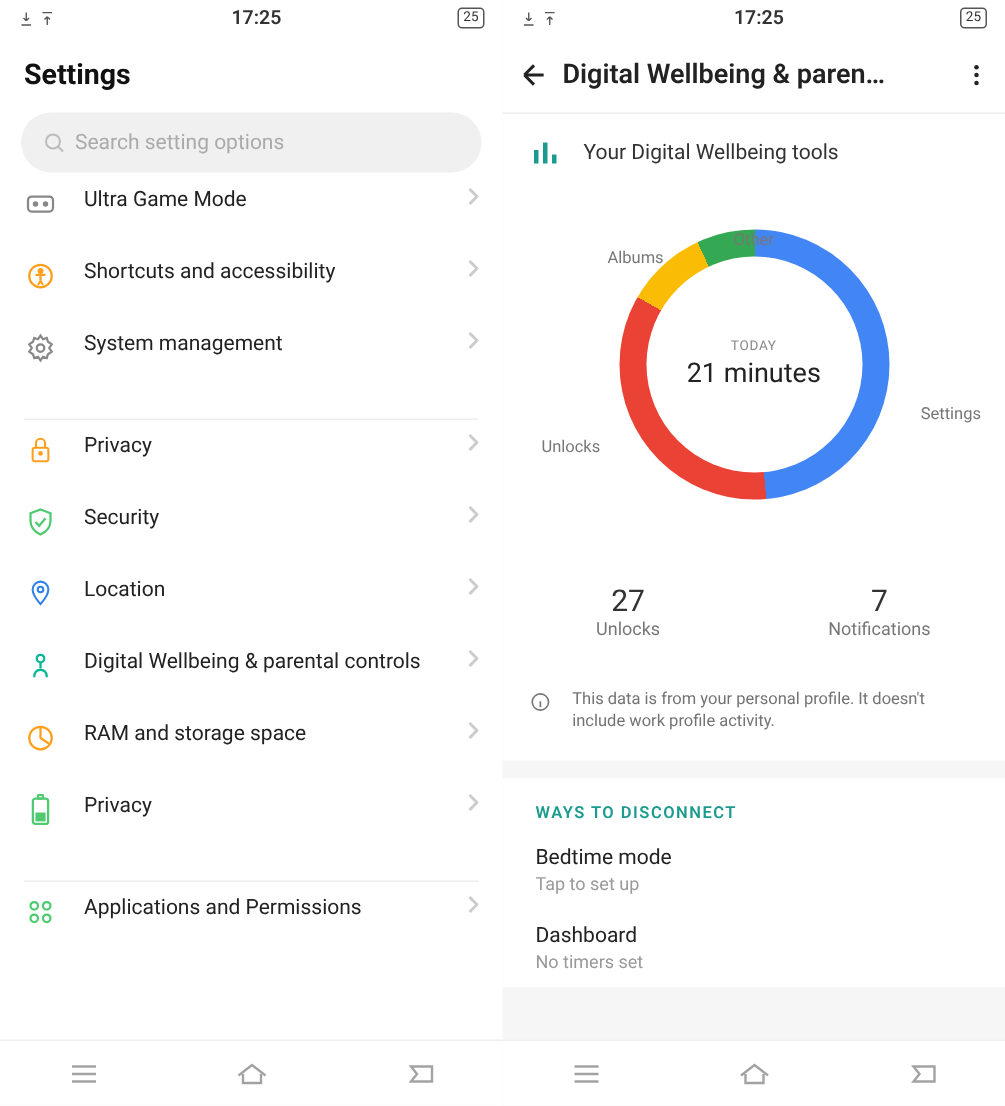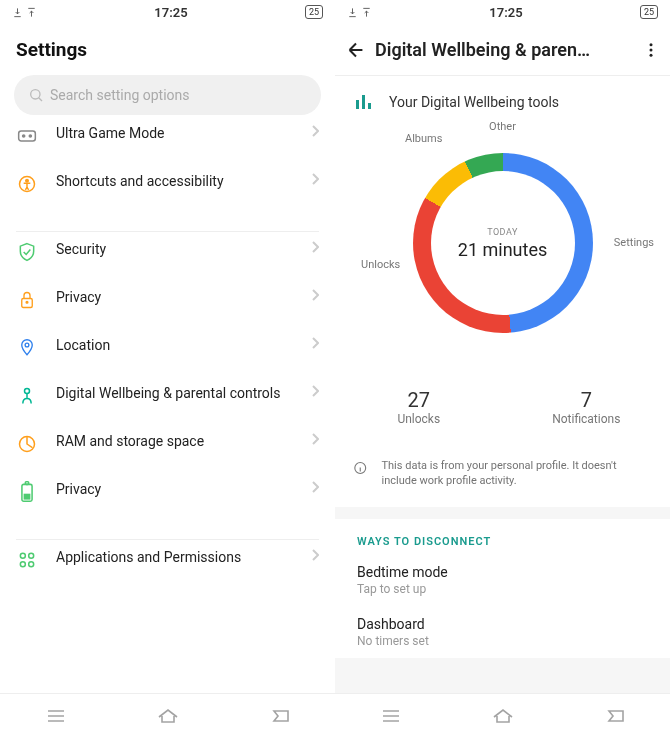--- a/index.html
+++ b/index.html
@@ -130,21 +130,21 @@
   }
   .donut::after{
     content:""; position:absolute; inset:18px; background:#fff; border-radius:50%;
   }
   .donut-center {
     position:absolute; left:50%; top:48%; transform:translate(-50%,-50%);
     text-align:center; z-index:2;
   }
   .donut-center .today { font-size:9px; color:#888; letter-spacing:0.5px; }
   .donut-center .minutes { font-size:18px; color:#222; margin-top:2px; }
-  .donut-label { position:absolute; font-size:11px; color:#777; }
+  .donut-label { position:absolute; font-size:11px; color:#777;margin-top:33px; }
 
   .stats-row {
     display:flex; background:#fff; padding:10px 0 18px;
   }
   .stat { flex:1; text-align:center; }
   .stat .num { font-size:20px; color:#333; }
   .stat .cap { font-size:12px; color:#777; }
 
   .info-row {
     display:flex; gap:14px;
@@ -221,44 +221,56 @@
             <circle cx="12" cy="12" r="9"></circle>
             <circle cx="12" cy="8" r="1.5" fill="var(--ico-orange)"></circle>
             <path d="M8 11h8M12 11v5m0 0l-2 3m2-3l2 3"></path>
           </svg>
         </span>
       <span class="label">Shortcuts and accessibility</span>
       <svg class="chev" width="8" height="12" viewBox="0 0 8 12" fill="none" stroke="#ccc" stroke-width="2">
           <path d="M2 1l5 5-5 5"></path>
         </svg>
     </div>
+    <div class="row">
+      <span class="icon-slot">
+          <svg width="20" height="20" viewBox="0 0 24 24" fill="none" stroke="var(--ico-grey)" stroke-width="1.8">
+            <path d="M12 2l2 3 3-1 1 3 3 2-2 3 2 3-3 2-1 3-3-1-2 3-2-3-3 1-1-3-3-2 2-3-2-3 3-2 1-3 3 1z"></path>
+            <circle cx="12" cy="12" r="3"></circle>
+          </svg>
+        </span>
+      <span class="label">System management</span>
+      <svg class="chev" width="8" height="12" viewBox="0 0 8 12" fill="none" stroke="#ccc" stroke-width="2">
+          <path d="M2 1l5 5-5 5"></path>
+        </svg>
+    </div>
 
     <div class="section-gap"></div>
 
-    <div class="row">
-      <span class="icon-slot">
-          <svg width="20" height="20" viewBox="0 0 24 24" fill="none" stroke="var(--ico-green)" stroke-width="1.8">
-            <path d="M12 2l8 3v6c0 5-3.5 9-8 11-4.5-2-8-6-8-11V5l8-3z"></path>
-            <path d="M8 12l3 3 5-6"></path>
-          </svg>
-        </span>
-      <span class="label">Security</span>
-      <svg class="chev" width="8" height="12" viewBox="0 0 8 12" fill="none" stroke="#ccc" stroke-width="2">
-          <path d="M2 1l5 5-5 5"></path>
-        </svg>
-    </div>
     <div class="row">
       <span class="icon-slot">
           <svg width="18" height="20" viewBox="0 0 24 26" fill="none" stroke="var(--ico-orange)" stroke-width="1.8">
             <rect x="5" y="11" width="14" height="12" rx="2"></rect>
             <path d="M8 11V7a4 4 0 018 0v4"></path>
             <circle cx="12" cy="16" r="1.2" fill="var(--ico-orange)"></circle>
           </svg>
         </span>
       <span class="label">Privacy</span>
+      <svg class="chev" width="8" height="12" viewBox="0 0 8 12" fill="none" stroke="#ccc" stroke-width="2">
+          <path d="M2 1l5 5-5 5"></path>
+        </svg>
+    </div>
+    <div class="row">
+      <span class="icon-slot">
+          <svg width="20" height="20" viewBox="0 0 24 24" fill="none" stroke="var(--ico-green)" stroke-width="1.8">
+            <path d="M12 2l8 3v6c0 5-3.5 9-8 11-4.5-2-8-6-8-11V5l8-3z"></path>
+            <path d="M8 12l3 3 5-6"></path>
+          </svg>
+        </span>
+      <span class="label">Security</span>
       <svg class="chev" width="8" height="12" viewBox="0 0 8 12" fill="none" stroke="#ccc" stroke-width="2">
           <path d="M2 1l5 5-5 5"></path>
         </svg>
     </div>
     <div class="row">
       <span class="icon-slot">
           <svg width="18" height="20" viewBox="0 0 24 26" fill="none" stroke="var(--ico-blue)" stroke-width="1.8">
             <path d="M12 2a7 7 0 017 7c0 5-7 13-7 13S5 14 5 9a7 7 0 017-7z"></path>
             <circle cx="12" cy="9" r="2.5"></circle>
           </svg>

